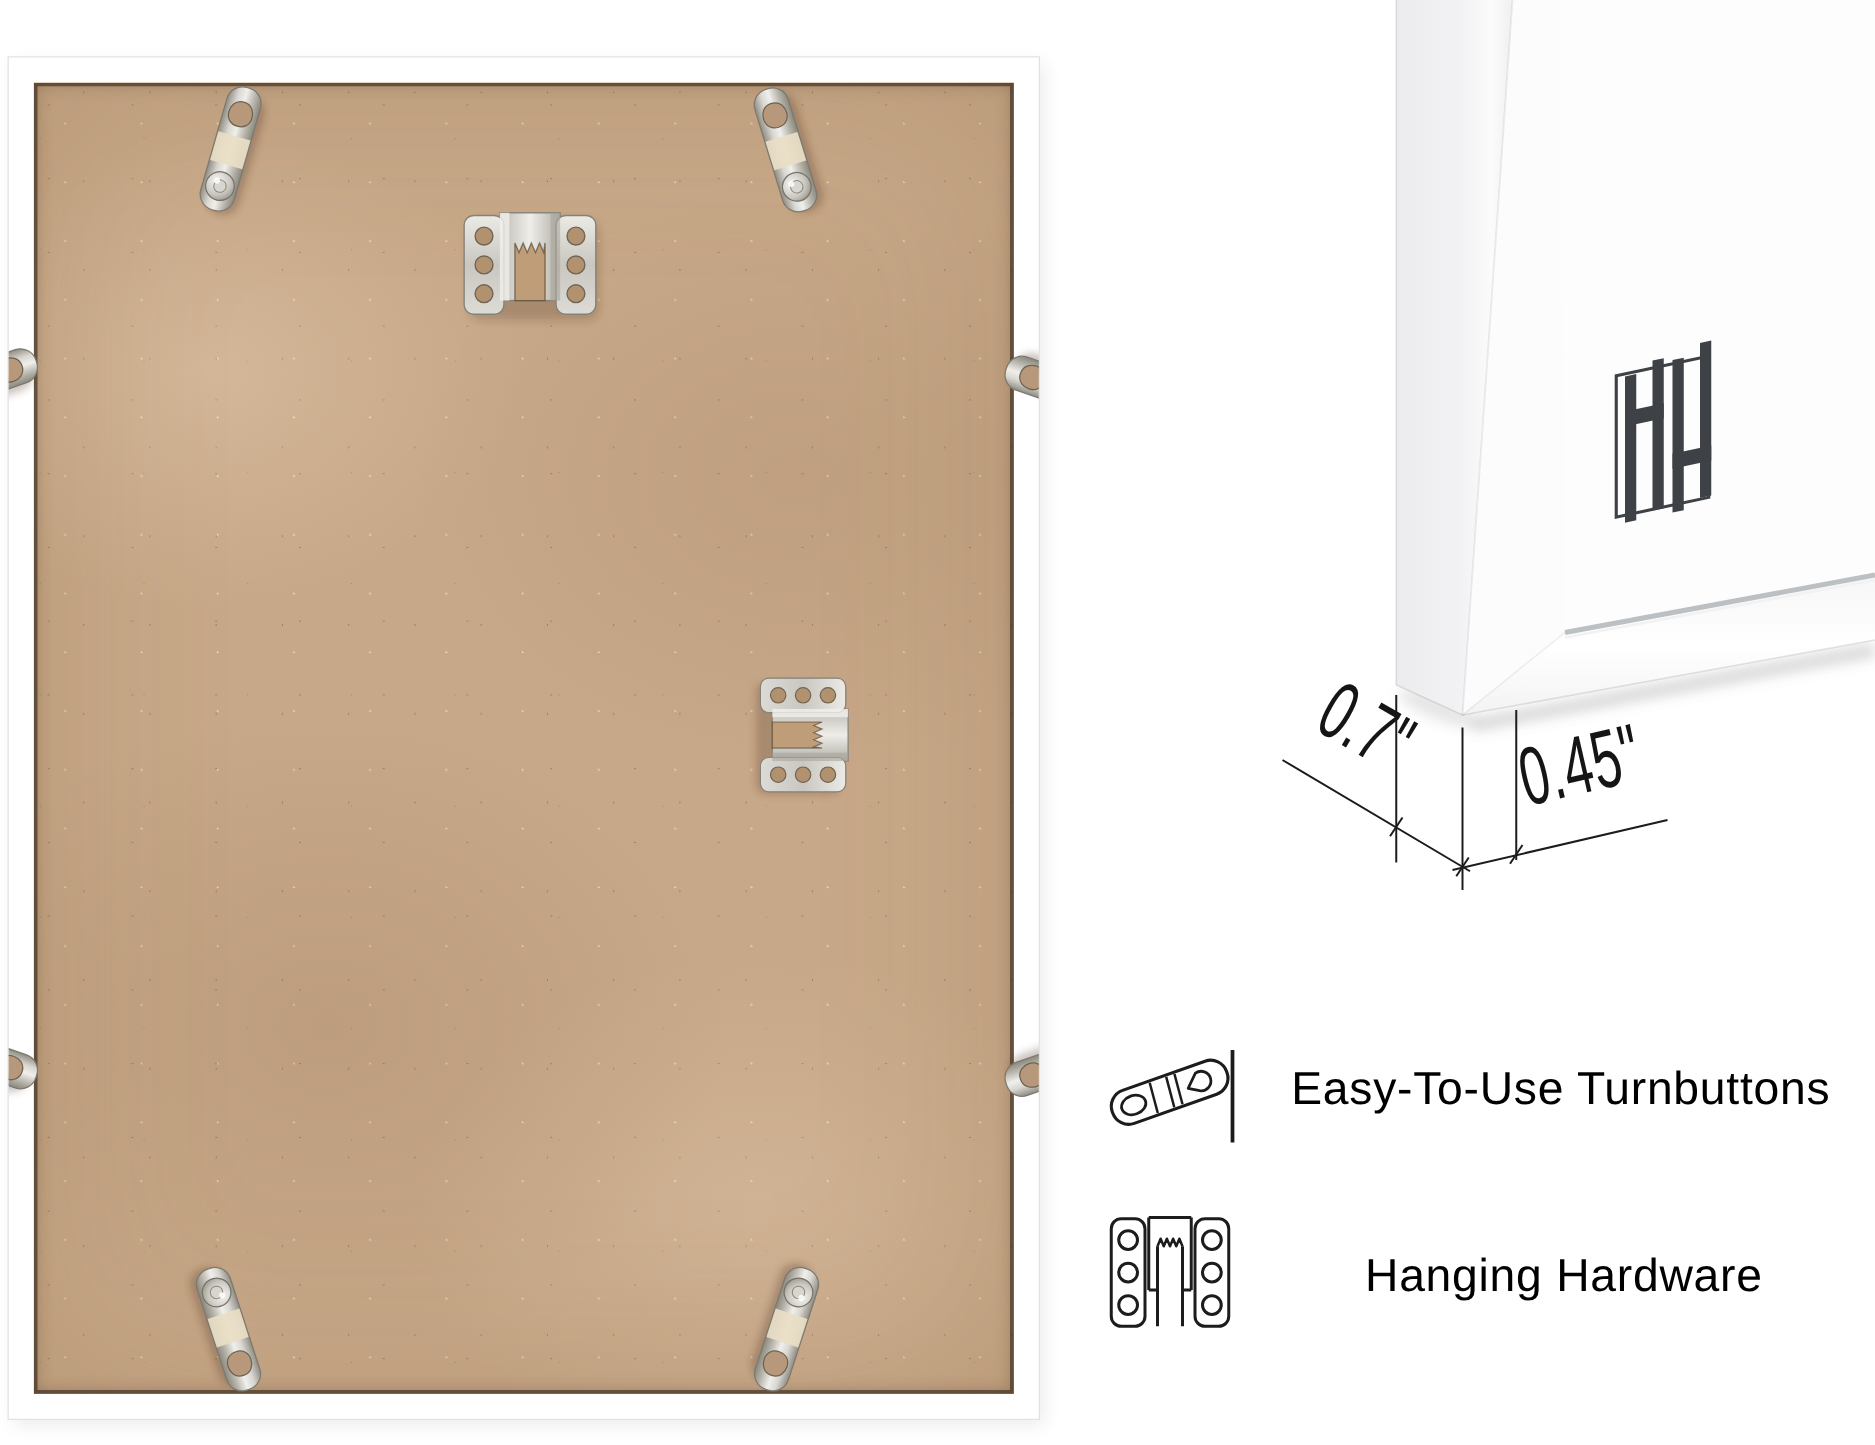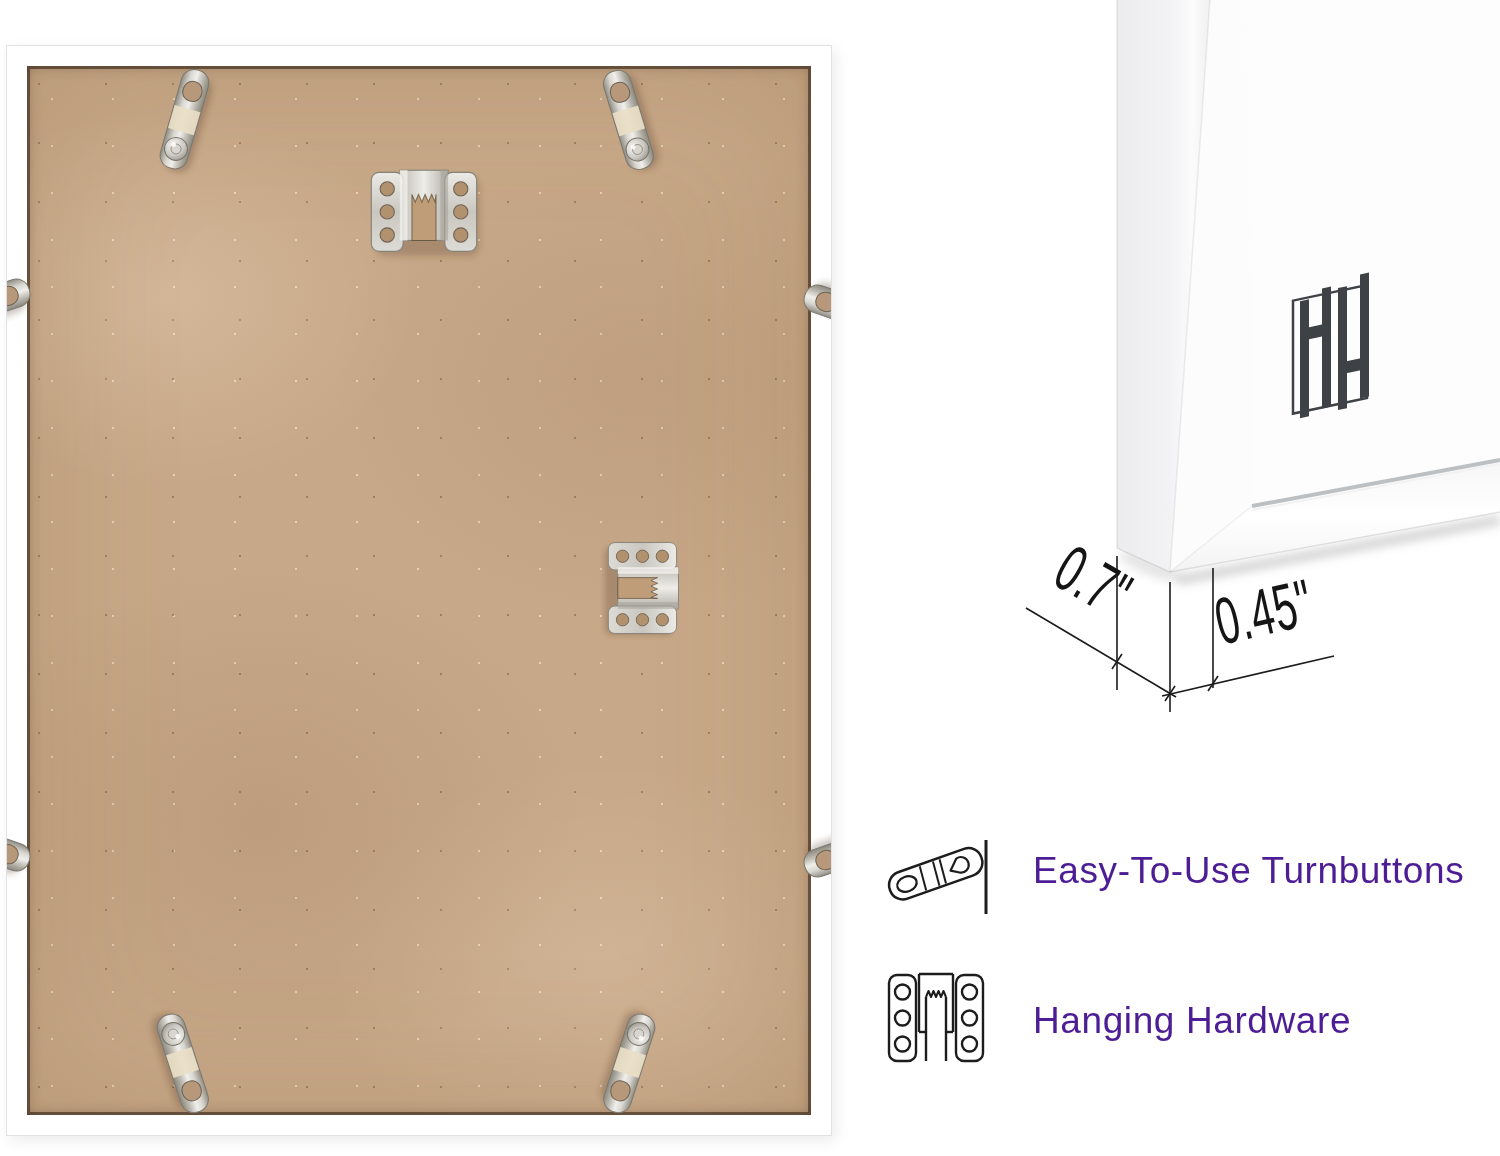--- a/index.html
+++ b/index.html
@@ -38,21 +38,21 @@
       inset 0 0 0 3px rgba(40,28,16,.55),
       inset 0 0 14px rgba(60,40,22,.35),
       inset 0 0 160px rgba(125,88,52,.20);
   }
   .hardware{position:absolute;inset:0;width:100%;height:100%;}
   
   .overlay{position:absolute;inset:0;width:1500px;height:1156px;pointer-events:none;}
   .feature-label{
     position:absolute;
     font-size:37px;letter-spacing:.6px;
-    color:#4c1d95;white-space:nowrap;
+    color:#000000;white-space:nowrap;
   }
   .dim-text{
     font-family:"Liberation Sans", sans-serif;
     font-size:66px;fill:#151515;letter-spacing:1px;
   }
   .feature-icon{position:absolute;}
 </style>
 </head>
 <body>
 
@@ -216,13 +216,13 @@
     <rect x="3" y="7" width="27" height="86" rx="8"></rect>
     <rect x="70" y="7" width="27" height="86" rx="8"></rect>
     <circle cx="16.5" cy="24" r="7.5"></circle>
     <circle cx="16.5" cy="50" r="7.5"></circle>
     <circle cx="16.5" cy="76" r="7.5"></circle>
     <circle cx="83.5" cy="24" r="7.5"></circle>
     <circle cx="83.5" cy="50" r="7.5"></circle>
     <circle cx="83.5" cy="76" r="7.5"></circle>
   </g>
 </svg>
-<div class="feature-label" style="left:1033px;top:1000px;">Hanging Hardware</div>
+<div class="feature-label" style="left:1092px;top:1000px;">Hanging Hardware</div>
 
 </body></html>

